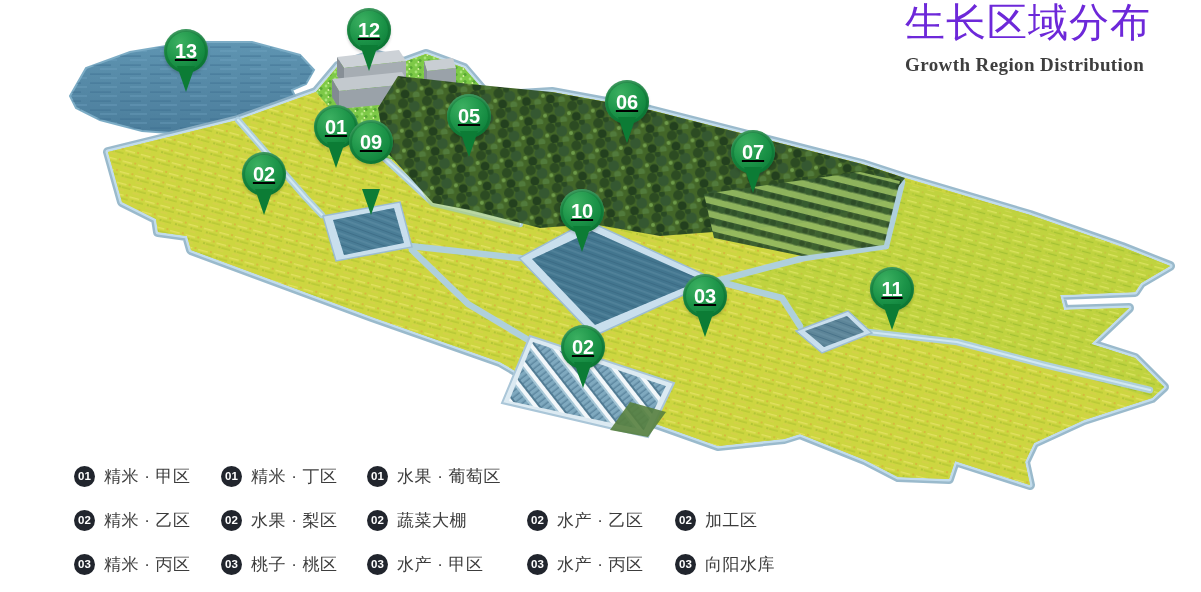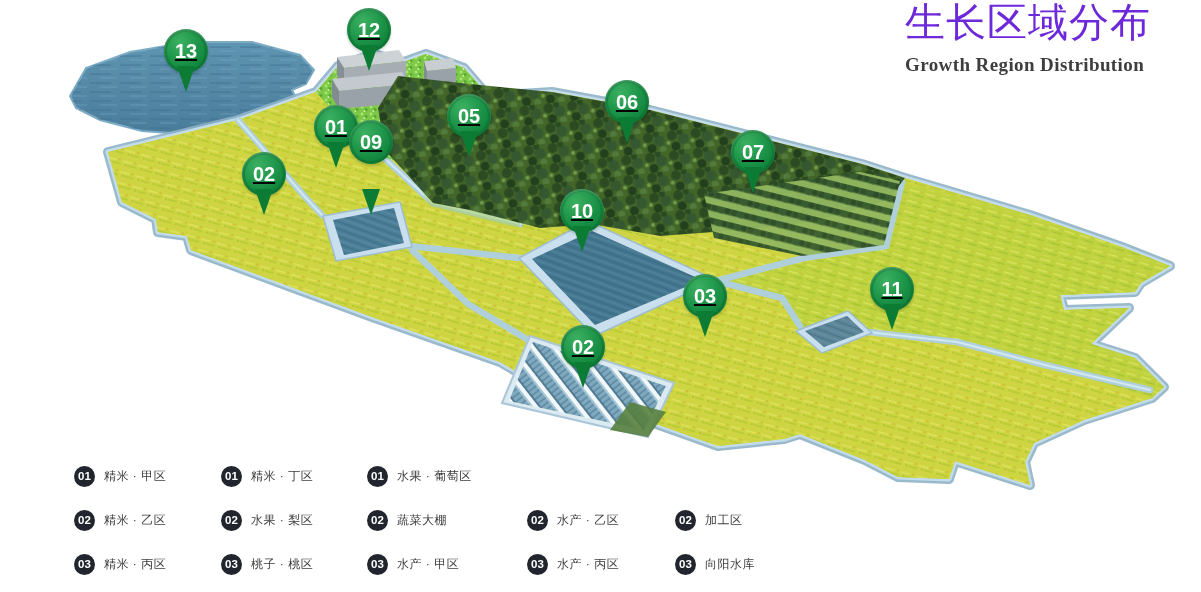--- a/index.html
+++ b/index.html
@@ -26,21 +26,21 @@
        color:#fff;font-weight:bold;font-size:20px;}
   .pin-tail{width:0;height:0;border-left:9px solid transparent;border-right:9px solid transparent;
        border-top:26px solid #0c7c35;margin-top:-7px;}
 
   
   #legend{position:absolute;inset:0;pointer-events:none;}
   .legend-item{position:absolute;display:flex;align-items:center;gap:9px;height:22px;}
   .legend-badge{width:21px;height:21px;border-radius:50%;background:#21252d;color:#ffffff;
        font-size:11.5px;font-weight:bold;display:flex;align-items:center;justify-content:center;
        flex:0 0 21px;}
-  .legend-label{font-size:12px;color:#3c3c3c;font-weight:500;letter-spacing:.5px;white-space:nowrap;}
+  .legend-label{font-size:17px;color:#3c3c3c;font-weight:500;letter-spacing:.5px;white-space:nowrap;}
 </style>
 </head>
 <body>
 
 <div class="stage">
 
 <svg id="map-svg" width="1201" height="592" viewBox="0 0 1201 592">
   <defs>
     <linearGradient id="lakeGrad" x1="0" y1="0" x2="0" y2="1">
       <stop offset="0" stop-color="#5a92b0"></stop>

